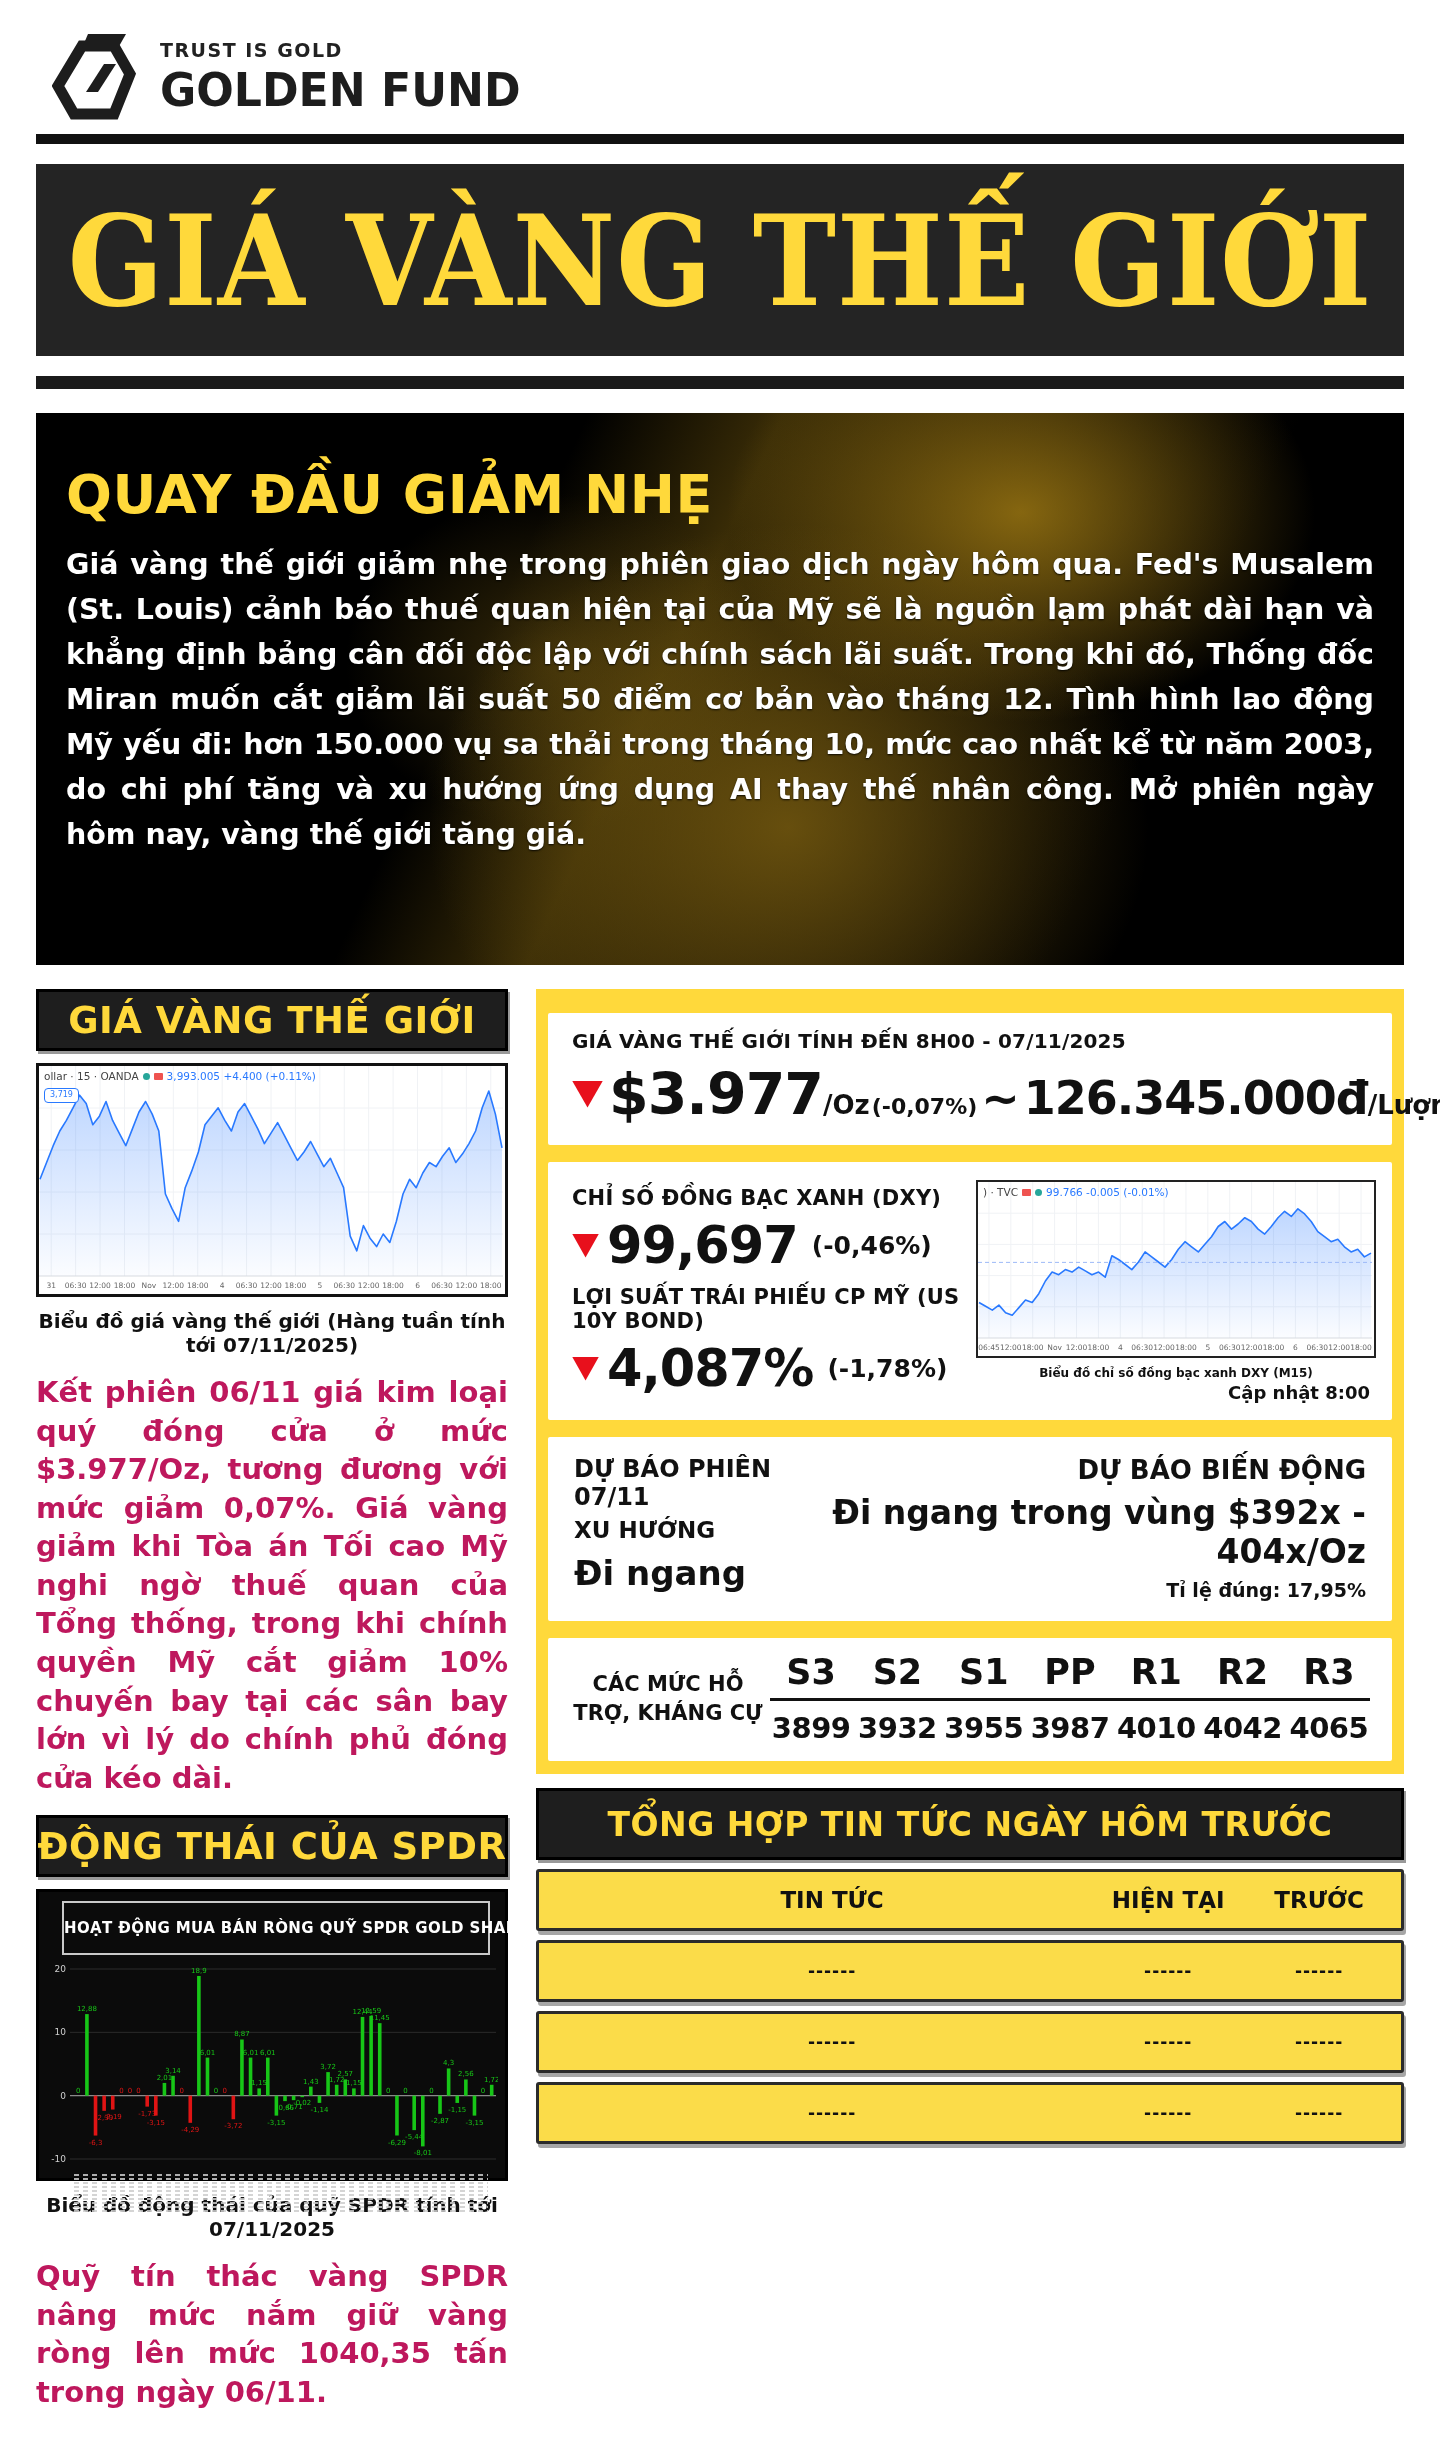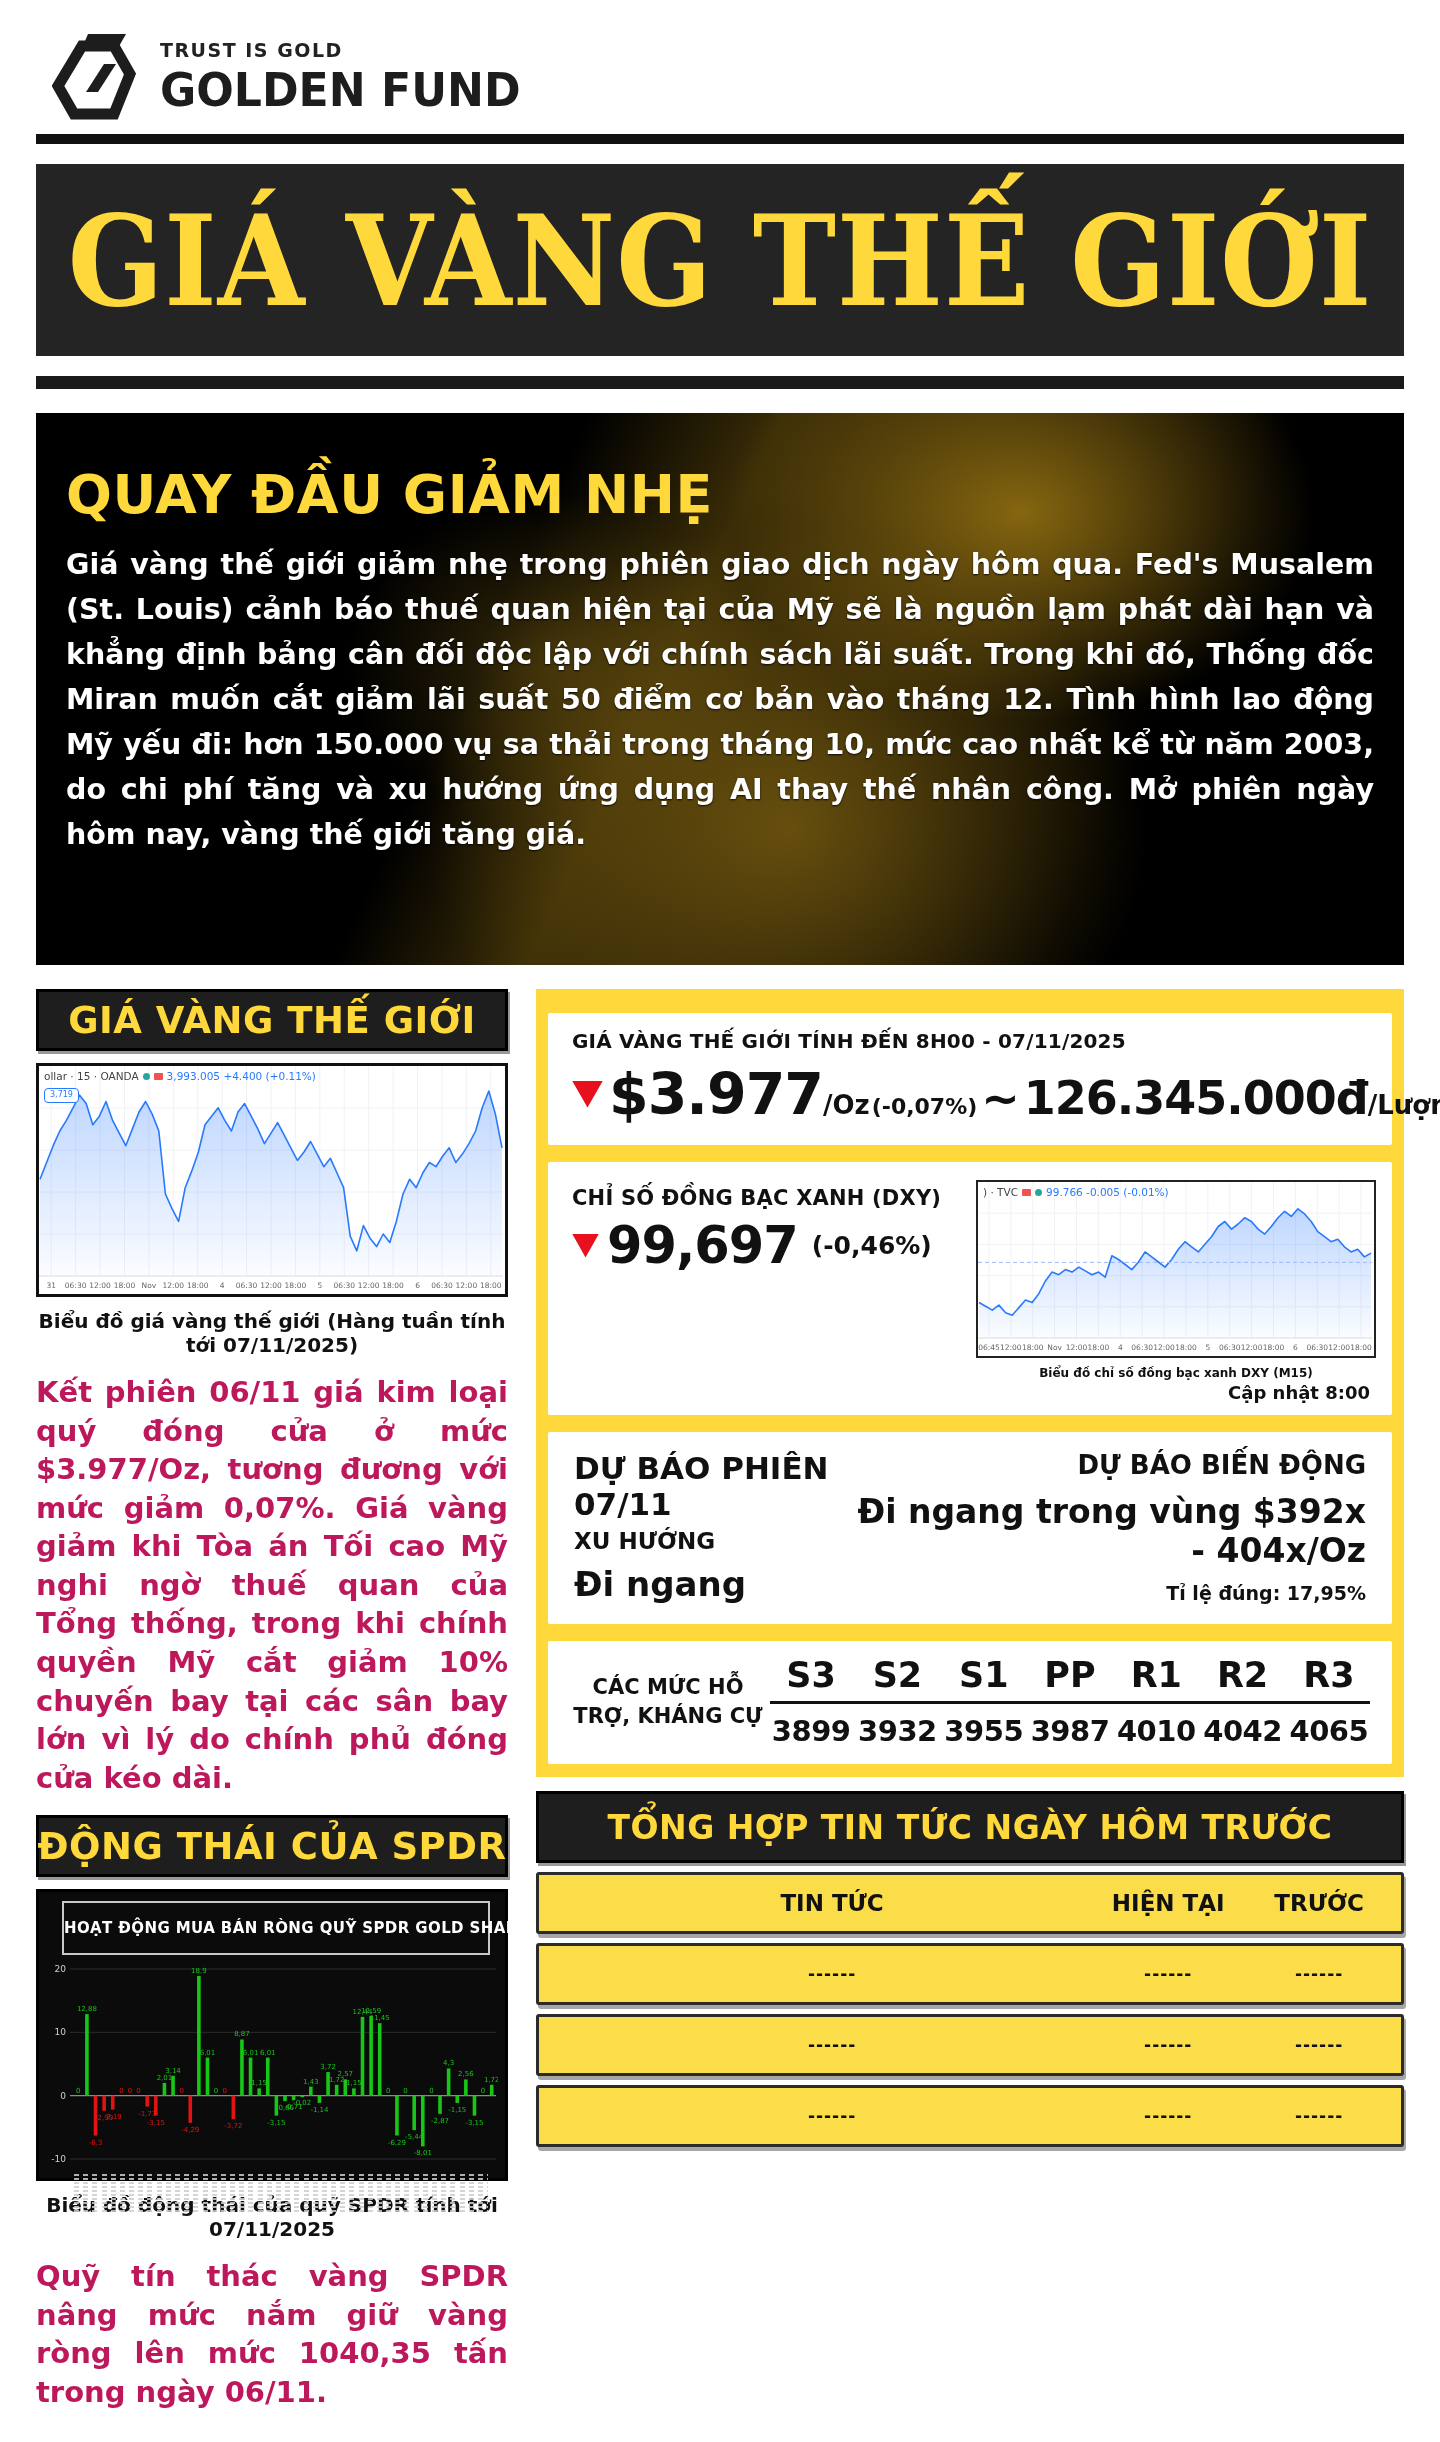--- a/index.html
+++ b/index.html
@@ -73,21 +73,21 @@
   .dxy-left{display:flex;flex-direction:column;justify-content:space-between;padding:6px 0 10px;}
   .vrow{display:flex;align-items:center;margin:6px 0 10px;}
   .vrow .tri{width:27px;height:24px;margin-right:8px;}
   .big-val{font-size:51px;font-weight:bold;letter-spacing:-1px;}
   .big-chg{font-size:25px;font-weight:bold;margin-left:14px;}
   .dxy-chart-wrap{border:2px solid #222;height:178px;background:#fff;position:relative;box-sizing:border-box;}
   .dxy-cap{font-size:12px;font-weight:bold;text-align:center;margin-top:8px;}
   .dxy-upd{font-size:18px;font-weight:bold;text-align:right;margin-top:2px;padding-right:6px;}
 
   .forecast-card{padding:18px 26px 20px;display:flex;justify-content:space-between;align-items:stretch;}
-  .fc-left div:nth-child(1){font-size:31px;font-weight:bold;}
+  .fc-left div:nth-child(1){font-size:24px;font-weight:bold;}
   .fc-left div:nth-child(2){font-size:23px;font-weight:bold;margin-top:6px;}
   .fc-left div:nth-child(3){font-size:34px;font-weight:bold;margin-top:10px;}
   .fc-right{text-align:right;display:flex;flex-direction:column;justify-content:space-between;}
   .fc-right .r1{font-size:26px;font-weight:bold;}
   .fc-right .r2{font-size:33px;font-weight:bold;margin-top:8px;}
   .fc-right .r3{font-size:19px;font-weight:bold;margin-top:8px;}
 
   .levels-card{padding:14px 20px 16px;display:grid;grid-template-columns:200px repeat(7,1fr);row-gap:0;}
   .levels-label{grid-row:1/4;align-self:center;font-size:21px;font-weight:bold;text-align:center;line-height:1.35;}
   .lv-name{font-size:35px;font-weight:bold;text-align:center;padding-bottom:6px;}
@@ -334,20 +334,28 @@
         <div class="card dxy-card">
           <div class="dxy-left">
             <div>
               <div class="mini-label" style="font-size:21px;">CHỈ SỐ ĐỒNG BẠC XANH (DXY)</div>
               <div class="vrow">
                 <span class="tri"></span>
                 <span class="big-val">99,697</span>
                 <span class="big-chg">(-0,46%)</span>
               </div>
             </div>
+            <div>
+              <div class="mini-label" style="font-size:21px;">LỢI SUẤT TRÁI PHIẾU CP MỸ (US 10Y BOND)</div>
+              <div class="vrow" style="margin-bottom:0;">
+                <span class="tri"></span>
+                <span class="big-val">4,087%</span>
+                <span class="big-chg">(-1,78%)</span>
+              </div>
+            </div>
           </div>
           <div>
             <div class="dxy-chart-wrap">
               <div class="tv-legend">
                 <span>) · TVC</span>
                 <span class="sq"></span>
                 <span class="dot"></span>
                 <span class="blue">99.766 -0.005 (-0.01%)</span>
               </div>
               <svg id="dxyChart" width="394" height="172">

